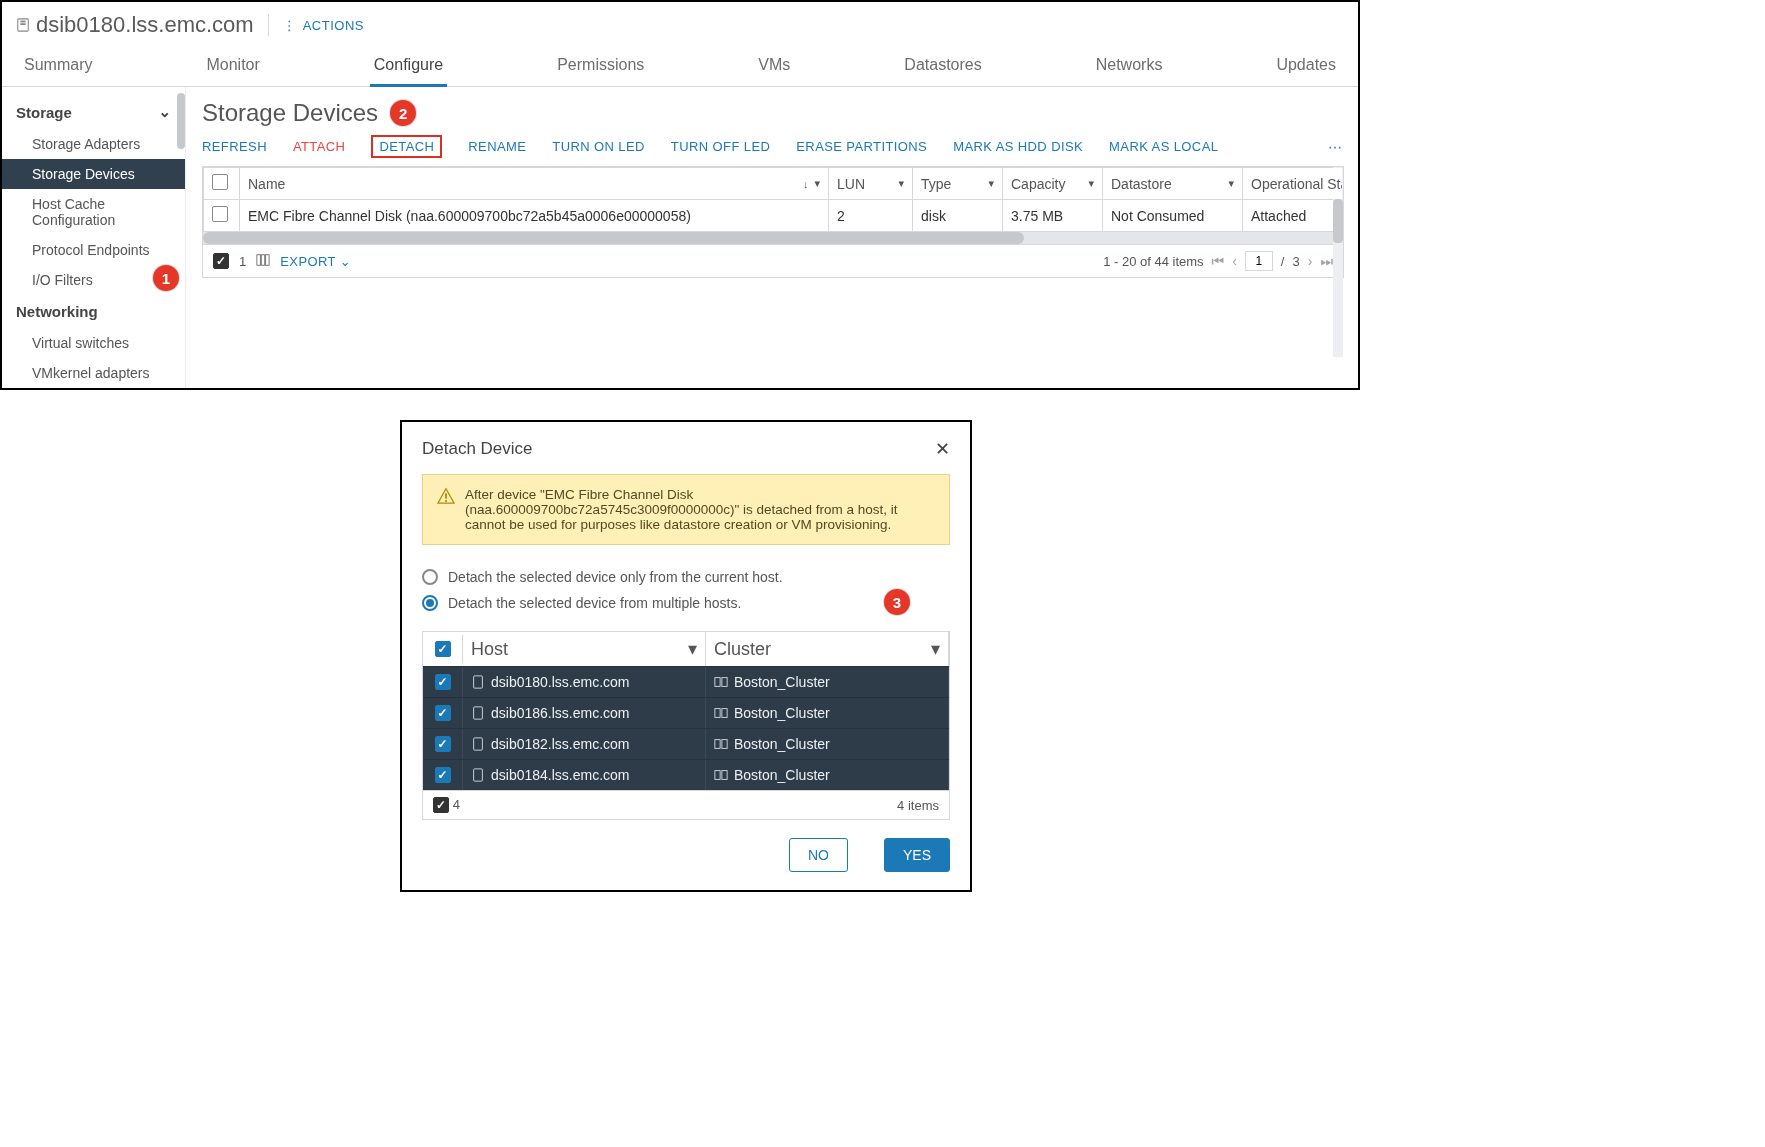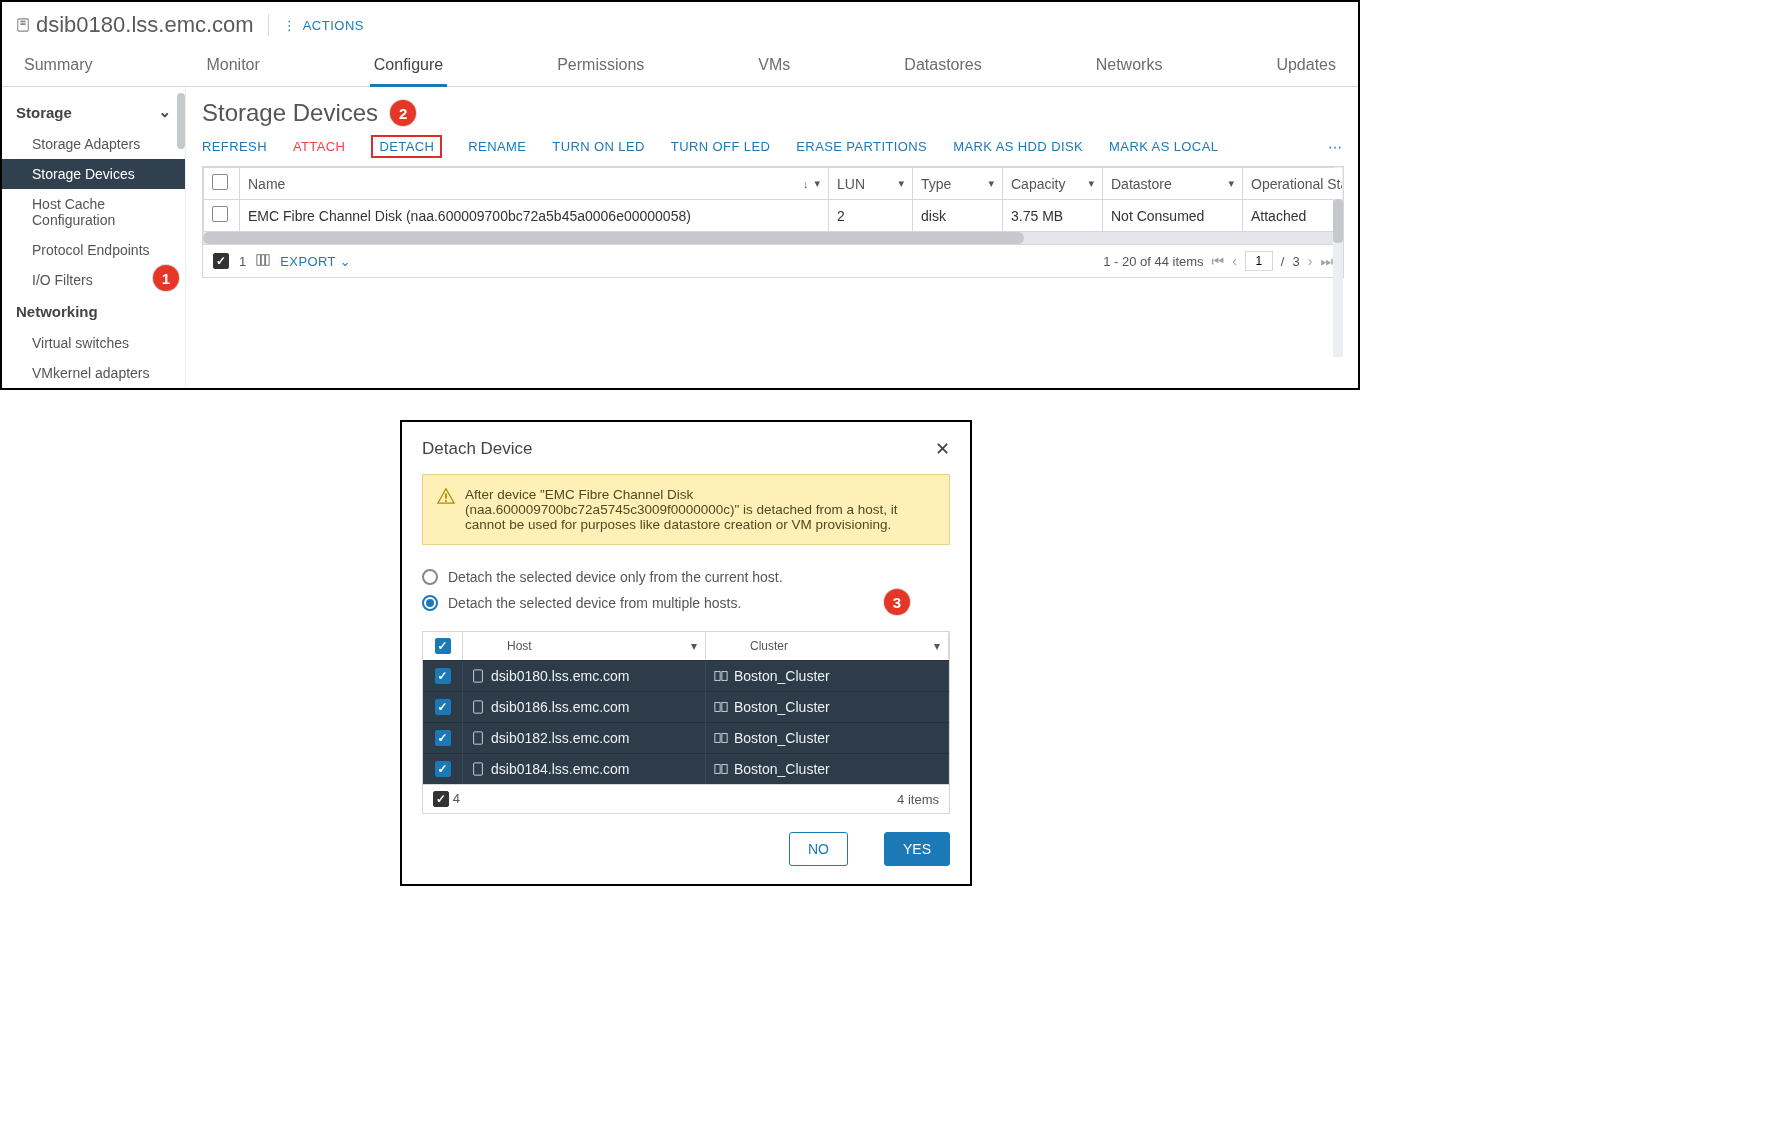--- a/index.html
+++ b/index.html
@@ -290,23 +290,22 @@
   .htable-wrap {
     border: 1px solid var(--border);
     margin-top: 20px;
   }
   .htable-head, .htable-row, .htable-foot {
     display: grid;
     grid-template-columns: 40px 1fr 1fr;
     align-items: center;
   }
   .htable-head {
-    font-size: 12px;
+    font-size: 18px;
     color: #555;
-    gap: 36px;
   }
   .htable-head .cell { padding: 6px 8px; border-right: 1px solid var(--border); display: flex; justify-content: space-between; align-items: center; }
   .htable-head .cell:first-child { border-right: 1px solid var(--border); justify-content: center;}
   .htable-row {
     background: #2e3c49;
     color: #ecf1f4;
     border-top: 1px solid #243240;
     font-size: 14px;
   }
   .htable-row .cell { padding: 7px 8px; display: flex; align-items: center; gap: 6px; border-right: 1px solid #3b4a58; }

